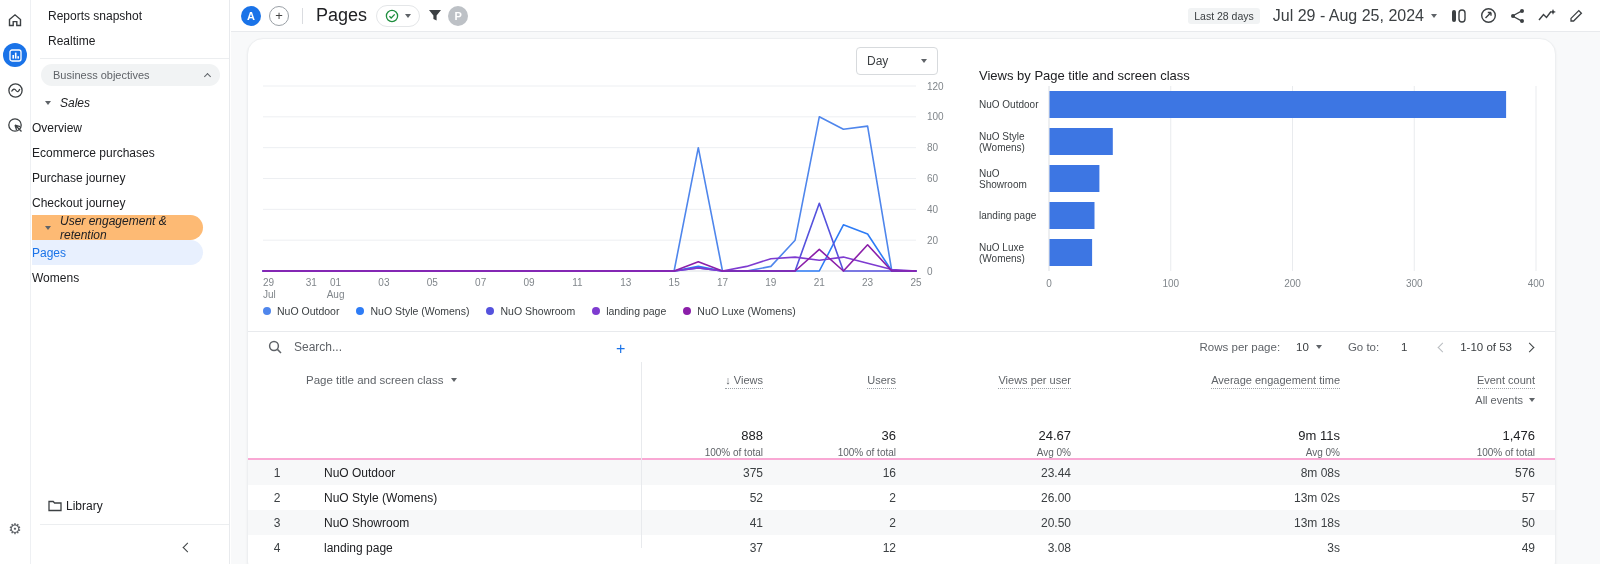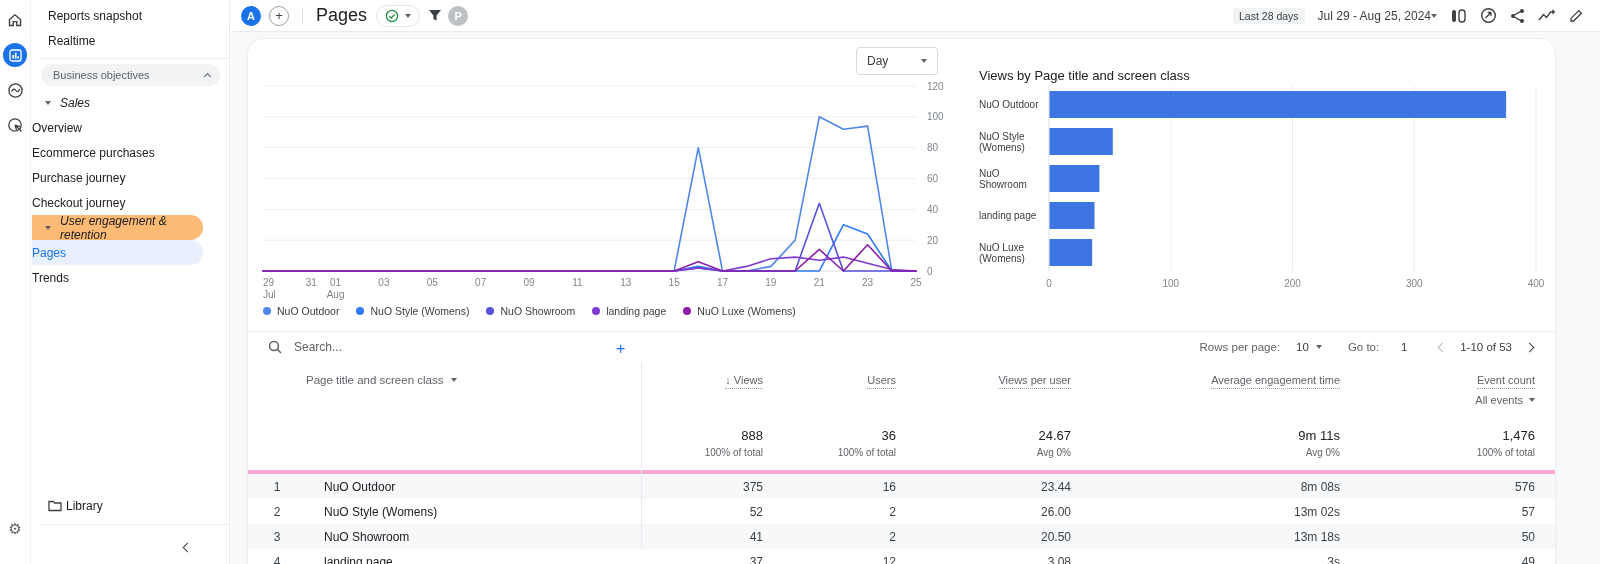--- a/index.html
+++ b/index.html
@@ -51,21 +51,21 @@
         align-items:center;justify-content:center;color:#444;font-size:13px;margin-left:8px;cursor:pointer;}
   .vdiv{width:1px;height:16px;background:#dadce0;margin:0 13px;}
   #page-title{font-size:18px;color:#202124;}
   #check-pill{display:flex;align-items:center;gap:6px;border:1px solid #e4e6e8;border-radius:12px;
         background:#fff;height:22px;padding:0 8px;margin-left:9px;cursor:pointer;}
   #funnel-btn{margin-left:8px;cursor:pointer;display:flex;}
   #avatar-p{margin-left:6px;}
   #tb-right{margin-left:auto;display:flex;align-items:center;gap:13px;}
   #date-preset{background:#f1f3f4;border-radius:3px;font-size:10.5px;color:#3c4043;
         padding:2px 6px;font-weight:500;}
-  #date-range{display:flex;align-items:center;color:#3c4043;font-size:12px;cursor:pointer;}
+  #date-range{display:flex;align-items:center;gap:7px;color:#3c4043;font-size:16px;cursor:pointer;}
   .tb-icon{display:flex;cursor:pointer;}
 
   
   #card{position:absolute;left:16px;top:38px;width:1309px;height:540px;background:#fff;
         border:1px solid #edeff1;border-radius:16px;box-shadow:0 1px 2px rgba(60,64,67,.08);
         overflow:hidden;}
   .chart-title{position:absolute;font-size:13px;color:#202124;}
   #line-title{left:15px;top:13px;}
   #bar-title{left:731px;top:20px;margin-top:9px;}
   #day-select{position:absolute;left:608px;top:8px;width:82px;height:28px;border:1px solid #d7dadd;
@@ -97,21 +97,21 @@
   #range-label{color:#3c4043;margin:0 6px;}
   .tgrid{display:grid;grid-template-columns:58px 335px 122px 133px 175px 269px 195px;
         padding-right:22px;align-items:start;}
   #thead{padding-top:12px;padding-bottom:6px;position:relative;}
   .th{font-size:11px;color:#5f6368;justify-self:end;text-align:right;cursor:pointer;}
   .th .underlined{border-bottom:1px dotted #9aa0a6;padding-bottom:2px;display:inline-block;}
   #th-dim{justify-self:start;display:flex;align-items:center;gap:8px;cursor:pointer;}
   #add-dimension{position:absolute;left:368px;top:9px;color:#1a73e8;font-size:16px;cursor:pointer;}
   .th-sub{margin-top:5px;display:flex;align-items:center;gap:6px;justify-content:flex-end;
         color:#5f6368;font-size:11px;cursor:pointer;}
-  #totals{padding-top:16px;padding-bottom:12px;border-bottom:4px solid #f9a8d4;}
+  #totals{padding-top:16px;border-bottom:2px solid #f9a8d4;}
   .total-cell{justify-self:end;text-align:right;}
   .total-val{font-size:13px;color:#202124;}
   .total-sub{font-size:10px;color:#5f6368;margin-top:4px;}
   .trow{height:25px;align-items:center;}
   .trow.zebra{background:#f7f8f9;}
   .td-idx{justify-self:center;color:#3c4043;}
   .td-title{justify-self:start;padding-left:18px;color:#202124;}
   .td-num{justify-self:end;color:#3c4043;}
   #col-divider{position:absolute;left:393px;top:323px;width:1px;height:186px;background:#e8eaed;}
 </style>
@@ -180,21 +180,21 @@
           <span>Checkout journey</span>
         </div>
         <div class="si group highlighted">
           <span class="caret-down"></span>
           <span>User engagement &amp; retention</span>
         </div>
         <div class="si sub selected">
           <span>Pages</span>
         </div>
         <div class="si sub">
-          <span>Trends</span>
+          <span>Womens</span>
         </div>
       </div>
     <div id="sidebar-bottom">
       <div id="library-item">
         <svg width="14" height="12" viewBox="0 0 14 12">
           <path d="M1 1.5 H5.2 L6.6 3 H13 V10.5 H1 Z" fill="none" stroke="#3c4043" stroke-width="1.3"></path>
         </svg>
         <span>Library</span>
       </div>
       <div class="sidebar-divider"></div>

